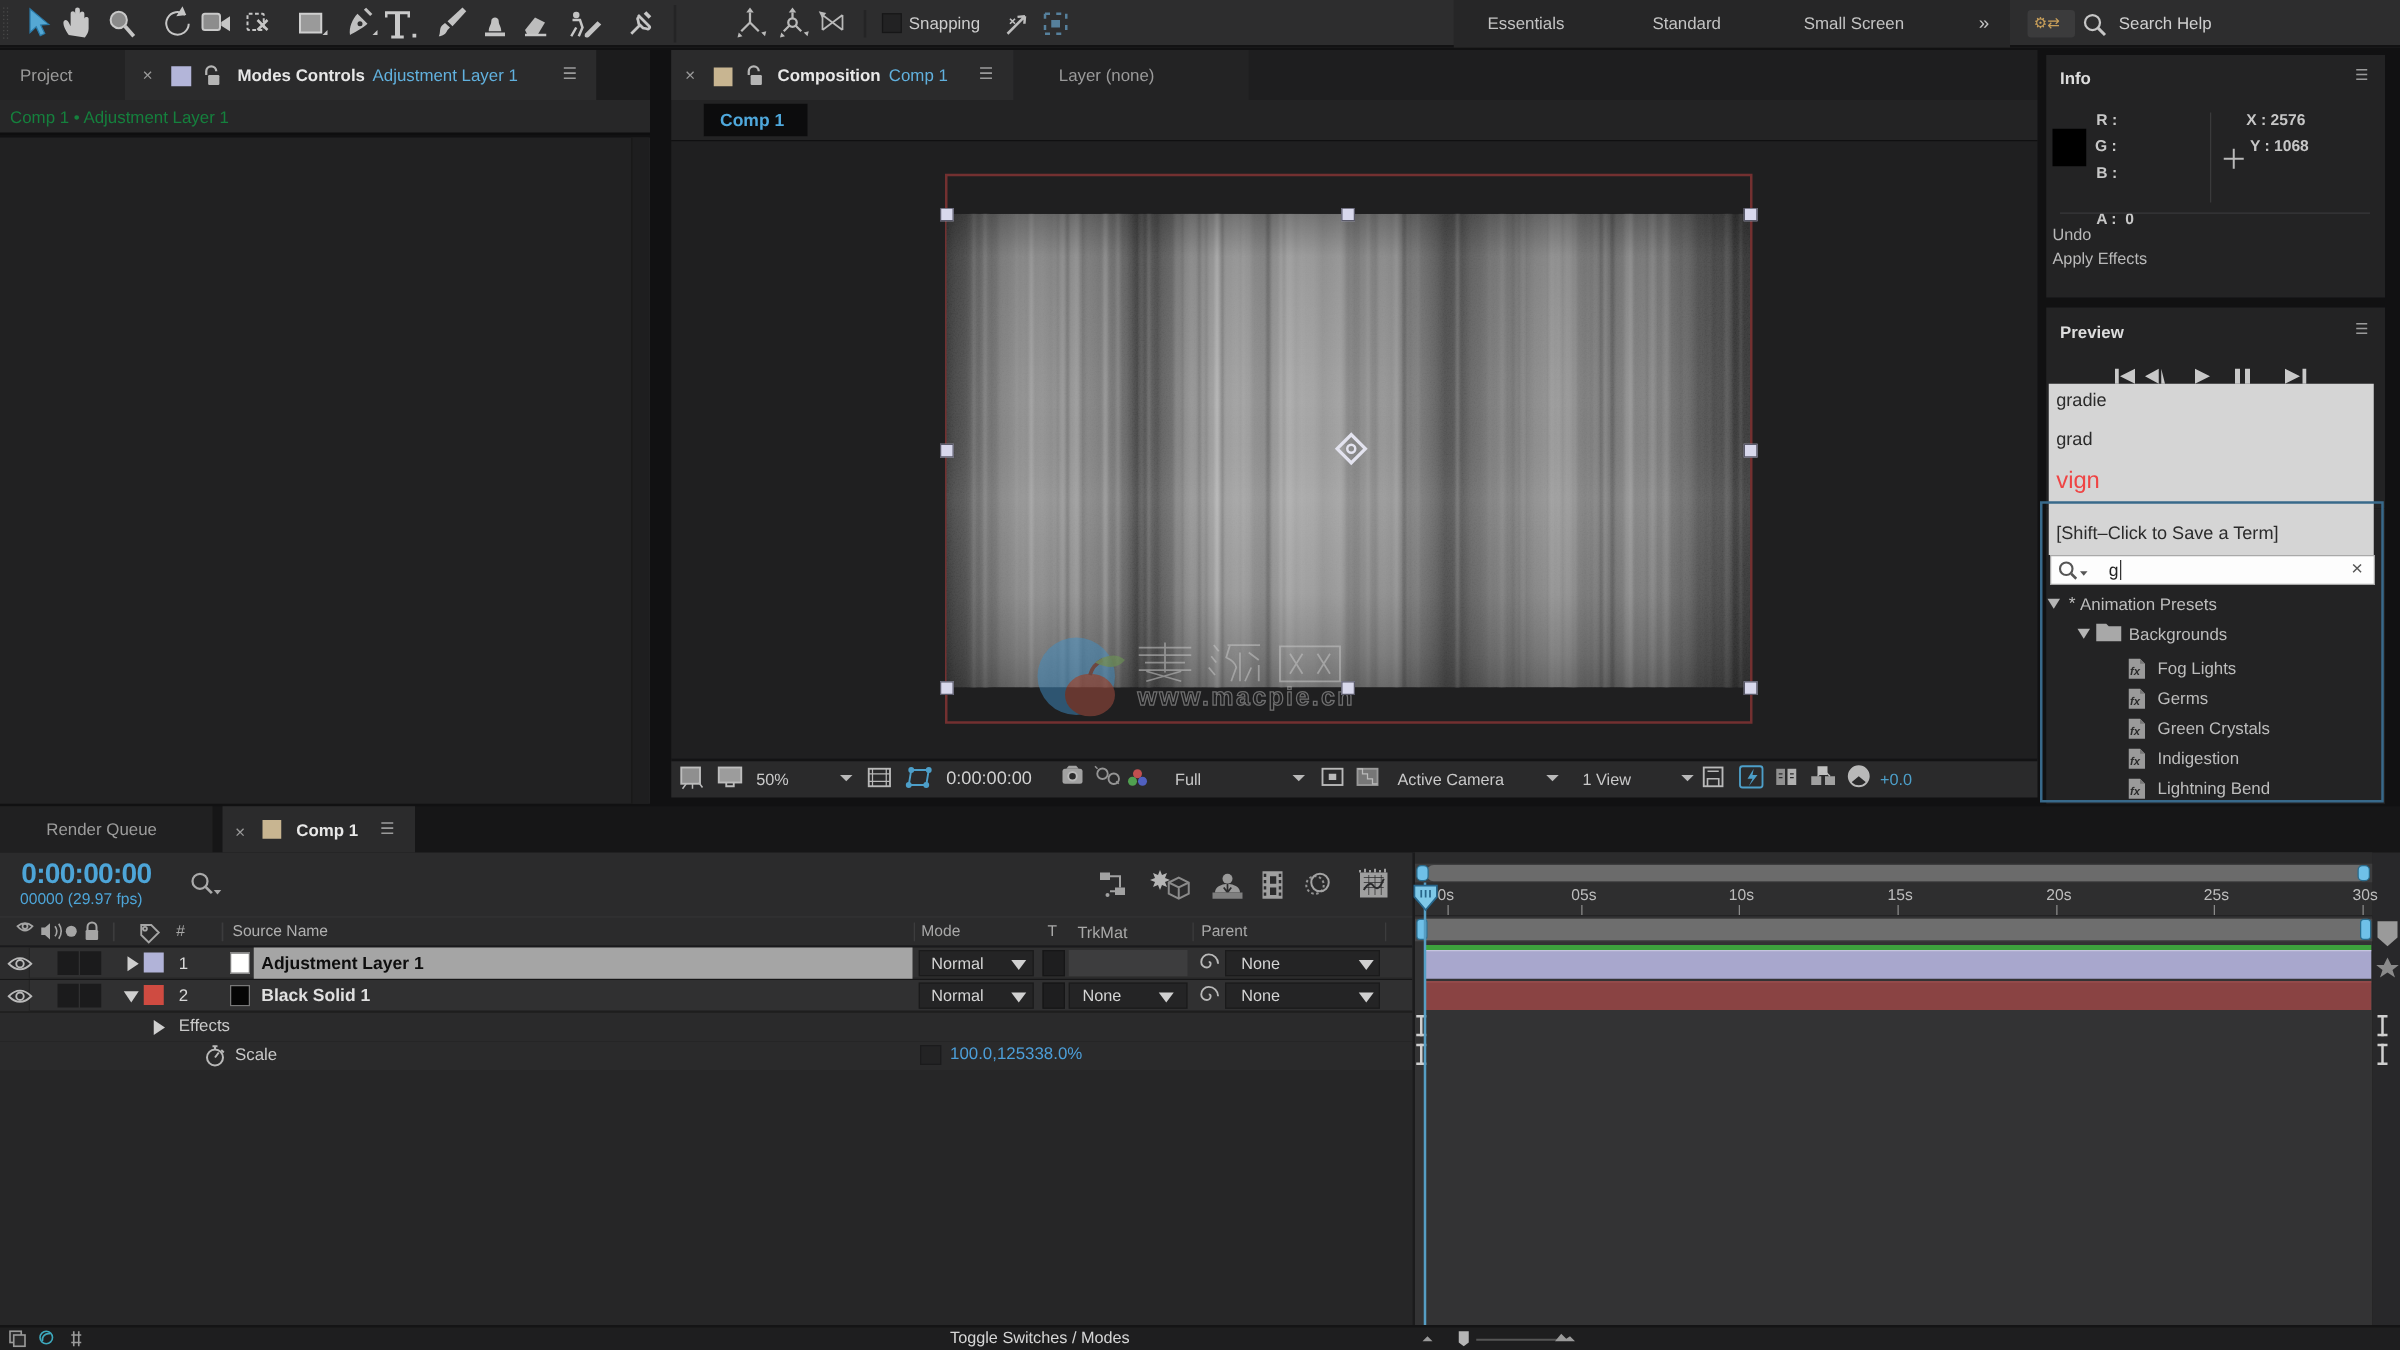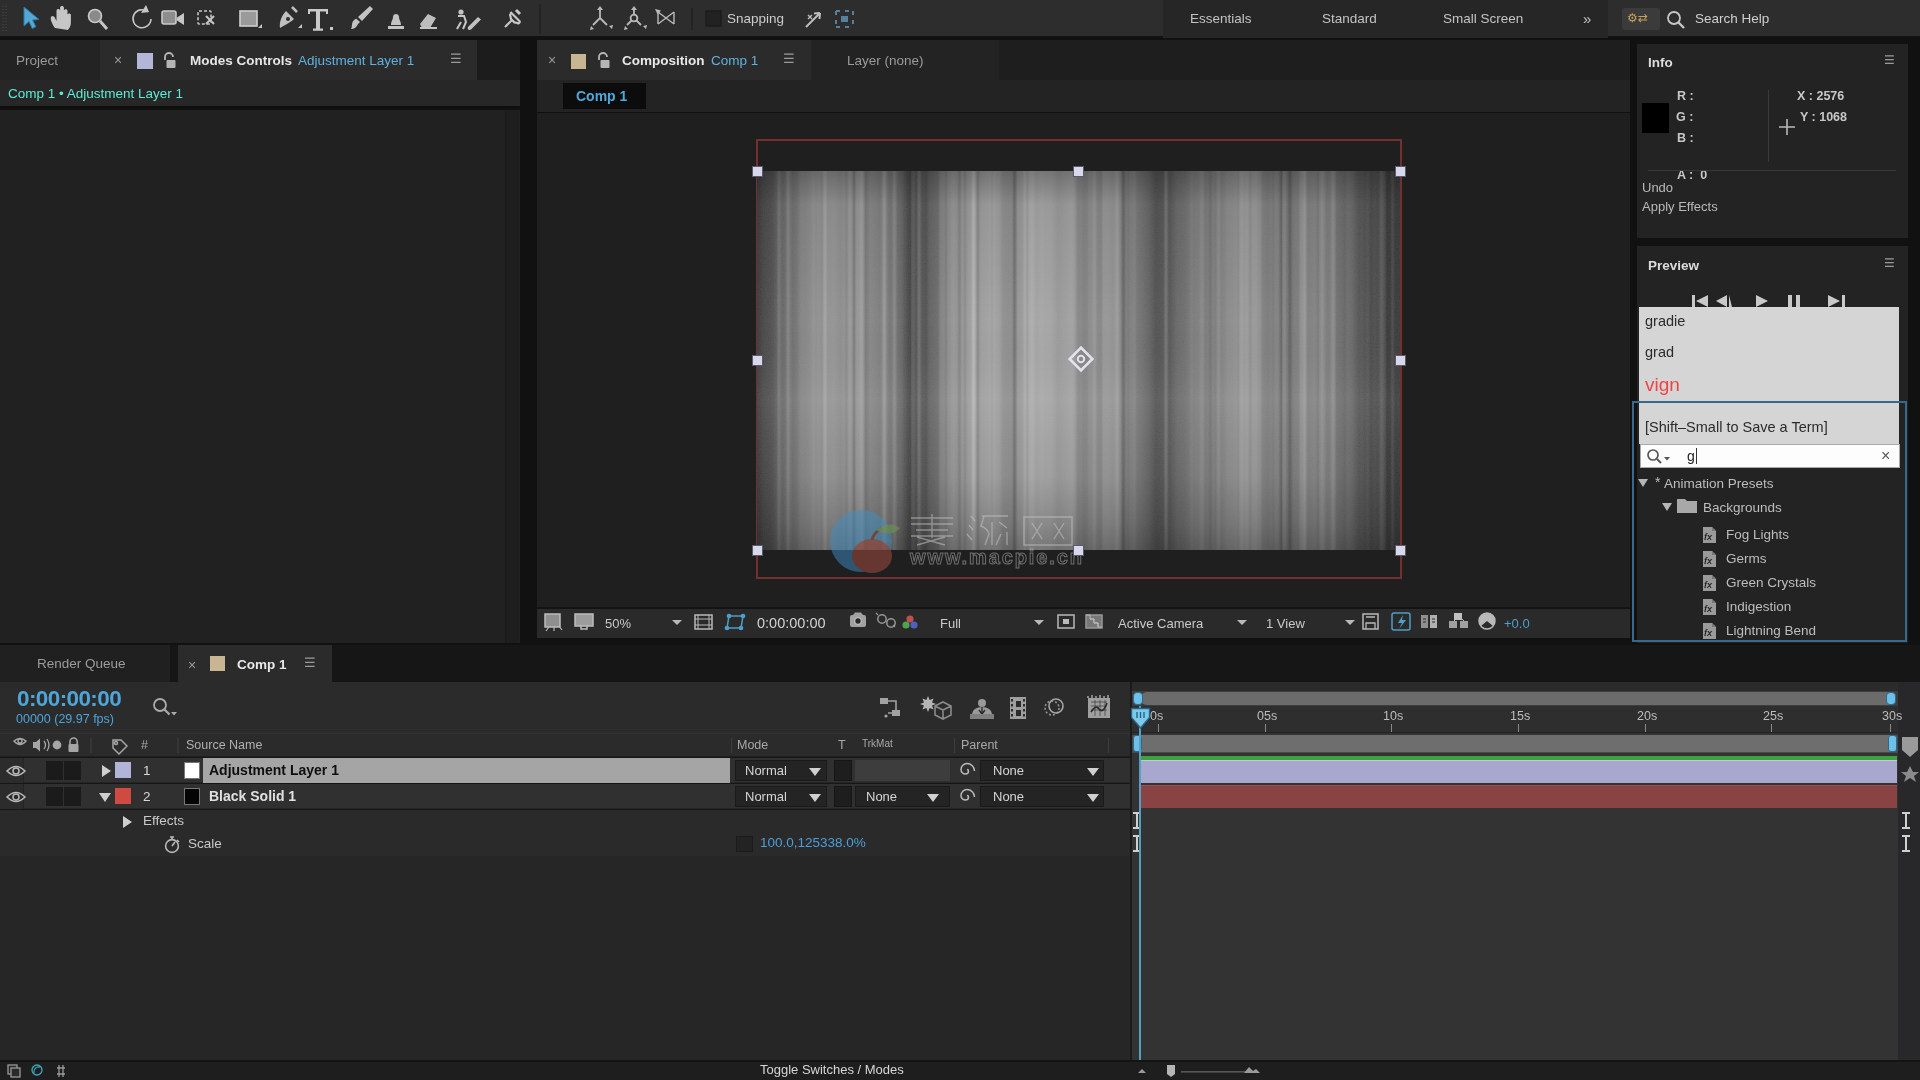--- a/index.html
+++ b/index.html
@@ -136,21 +136,21 @@
 <div style="position:absolute;left:114px;top:52px;font-size:14px;color:#9a9a9a;font-weight:400;white-space:nowrap;">×</div>
 <div style="position:absolute;left:137px;top:53px;width:16px;height:16px;background:#b3b5d9;"></div>
 <svg class="ic" style="left:161px;top:51px" width="16" height="20" viewBox="0 0 16 20">
     <path d="M4,9 v-3 a4,4 0 0 1 8,0" fill="none" stroke="#b5b5b5" stroke-width="1.8"></path>
     <rect x="5.5" y="9" width="9" height="8" rx="1" fill="#b5b5b5"></rect>
   </svg>
 <div style="position:absolute;left:190px;top:53px;font-size:13.5px;color:#e6e6e6;font-weight:700;white-space:nowrap;">Modes Controls</div>
 <div style="position:absolute;left:298px;top:53px;font-size:13.5px;color:#61b1de;font-weight:400;white-space:nowrap;">Adjustment Layer 1</div>
 <div style="position:absolute;left:450px;top:51px;font-size:13px;color:#9a9a9a;font-weight:400;white-space:nowrap;">☰</div>
 <div style="position:absolute;left:0px;top:80px;width:520px;height:28px;background:#272728;border-bottom:2px solid #0e0e0f;"></div>
-<div style="position:absolute;left:8px;top:86px;font-size:13.5px;color:#5eead4;font-weight:400;white-space:nowrap;">Comp 1 • Adjustment Layer 1</div>
+<div style="position:absolute;left:8px;top:86px;font-size:13.5px;color:#15803d;font-weight:400;white-space:nowrap;">Comp 1 • Adjustment Layer 1</div>
 <div style="position:absolute;left:0px;top:110px;width:520px;height:533px;background:#212122;"></div>
 <div style="position:absolute;left:505px;top:110px;width:14px;height:533px;background:#1e1e1f;border-left:1px solid #191919;"></div>
 <div style="position:absolute;left:537px;top:40px;width:1093px;height:40px;background:#1e1e1f;"></div>
 <div style="position:absolute;left:537px;top:40px;width:274px;height:40px;background:#2b2b2c;"></div>
 <div style="position:absolute;left:548px;top:52px;font-size:14px;color:#9a9a9a;font-weight:400;white-space:nowrap;">×</div>
 <div style="position:absolute;left:571px;top:54px;width:15px;height:15px;background:#c8b591;"></div>
 <svg class="ic" style="left:595px;top:51px" width="16" height="20" viewBox="0 0 16 20">
     <path d="M4,9 v-3 a4,4 0 0 1 8,0" fill="none" stroke="#b5b5b5" stroke-width="1.8"></path>
     <rect x="5.5" y="9" width="9" height="8" rx="1" fill="#b5b5b5"></rect>
   </svg>
@@ -508,21 +508,21 @@
 <path d="M66,2 l12,6 l-12,6 z"></path>
 <path d="M98,2 v12 h4 v-12 z M106,2 v12 h4 v-12 z"></path>
 <path d="M138,2 l12,6 l-12,6 z M152,2 v12 h3 v-12 z"></path>
 </g>
   </svg>
 <div style="position:absolute;left:1637px;top:407px;width:271px;height:236px;background:#232324;"></div>
 <div style="position:absolute;left:1639px;top:307px;width:260px;height:137px;background:#d5d5d5;z-index:9;"></div>
 <div style="position:absolute;left:1645px;top:313px;font-size:14.5px;color:#2b2b2b;font-weight:400;white-space:nowrap;z-index:10">gradie</div>
 <div style="position:absolute;left:1645px;top:344px;font-size:14.5px;color:#2b2b2b;font-weight:400;white-space:nowrap;z-index:10">grad</div>
 <div style="position:absolute;left:1645px;top:374px;font-size:19px;color:#ef4444;font-weight:400;white-space:nowrap;z-index:10">vign</div>
-<div style="position:absolute;left:1645px;top:419px;font-size:14.5px;color:#2b2b2b;font-weight:400;white-space:nowrap;z-index:10">[Shift–Small to Save a Term]</div>
+<div style="position:absolute;left:1645px;top:419px;font-size:14.5px;color:#2b2b2b;font-weight:400;white-space:nowrap;z-index:10">[Shift–Click to Save a Term]</div>
 <div style="position:absolute;left:1632px;top:401px;width:275px;height:241px;border:2px solid #38698a;z-index:11;"></div>
 <div style="position:absolute;left:1640px;top:444px;width:260px;height:24px;background:#fdfdfd;border:1px solid #a9a9a9;z-index:12;"></div>
 <svg class="ic" style="left:1645px;top:447px;z-index:13" width="30" height="19" viewBox="0 0 30 19">
     <circle cx="8" cy="8" r="5" fill="none" stroke="#555" stroke-width="1.7"></circle>
     <path d="M12,12 l4,4" stroke="#555" stroke-width="2"></path>
     <path d="M19,10 l3,3.6 l3,-3.6 z" fill="#555"></path>
   </svg>
 <div style="position:absolute;left:1687px;top:448px;font-size:14px;color:#222;font-weight:400;white-space:nowrap;z-index:13;border-right:1.5px solid #333;padding-right:1px;">g</div>
 <div style="position:absolute;left:1881px;top:447px;font-size:16px;color:#555;font-weight:400;white-space:nowrap;z-index:13">×</div>
 <svg class="ic" style="left:1632px;top:470px;z-index:10" width="275" height="172" viewBox="0 0 275 172">
@@ -628,21 +628,21 @@
       <rect x="68.5" y="11" width="10" height="8" rx="1"></rect>
 <path d="M91,5 v15" stroke="#3c3c3d" stroke-width="1.4"></path>
 <path d="M113,7 l8,0 l6,6 l-8,8 l-6,-6 z M116,10 m-1.5,0 a1.5,1.5 0 1 0 3,0 a1.5,1.5 0 1 0 -3,0" fill="none" stroke="#a5a5a5" stroke-width="1.5"></path>
 <path d="M178,5 v15" stroke="#3c3c3d" stroke-width="1.4"></path>
 </g>
   </svg>
 <div style="position:absolute;left:141px;top:738px;font-size:12.5px;color:#a8a8a8;font-weight:400;white-space:nowrap;">#</div>
 <div style="position:absolute;left:186px;top:738px;font-size:12.5px;color:#b0b0b0;font-weight:400;white-space:nowrap;">Source Name</div>
 <div style="position:absolute;left:737px;top:738px;font-size:12.5px;color:#a8a8a8;font-weight:400;white-space:nowrap;">Mode</div>
 <div style="position:absolute;left:838px;top:738px;font-size:12.5px;color:#a8a8a8;font-weight:400;white-space:nowrap;">T</div>
-<div style="position:absolute;left:862px;top:738px;font-size:10px;color:#a8a8a8;font-weight:400;white-space:nowrap;">TrkMat</div>
+<div style="position:absolute;left:862px;top:738px;font-size:13px;color:#a8a8a8;font-weight:400;white-space:nowrap;">TrkMat</div>
 <div style="position:absolute;left:961px;top:738px;font-size:12.5px;color:#a8a8a8;font-weight:400;white-space:nowrap;">Parent</div>
 <div style="position:absolute;left:731px;top:738px;width:1px;height:15px;background:#3c3c3d;"></div>
 <div style="position:absolute;left:954px;top:738px;width:1px;height:15px;background:#3c3c3d;"></div>
 <div style="position:absolute;left:1108px;top:738px;width:1px;height:15px;background:#3c3c3d;"></div>
 <div style="position:absolute;left:0px;top:758px;width:1130px;height:25px;background:#303031;border-bottom:1px solid #262627;"></div>
 <div style="position:absolute;left:0px;top:758px;width:24px;height:25px;background:#2c2c2d;border-right:1px solid #242425;"></div>
 <svg class="ic" style="left:5px;top:763px" width="22" height="16" viewBox="0 0 22 16">
     <path d="M2,8 q9,-9 18,0 q-9,9 -18,0 z" fill="none" stroke="#b9b9b9" stroke-width="1.5"></path>
     <circle cx="11" cy="8" r="3" fill="none" stroke="#b9b9b9" stroke-width="1.5"></circle>
   </svg>

